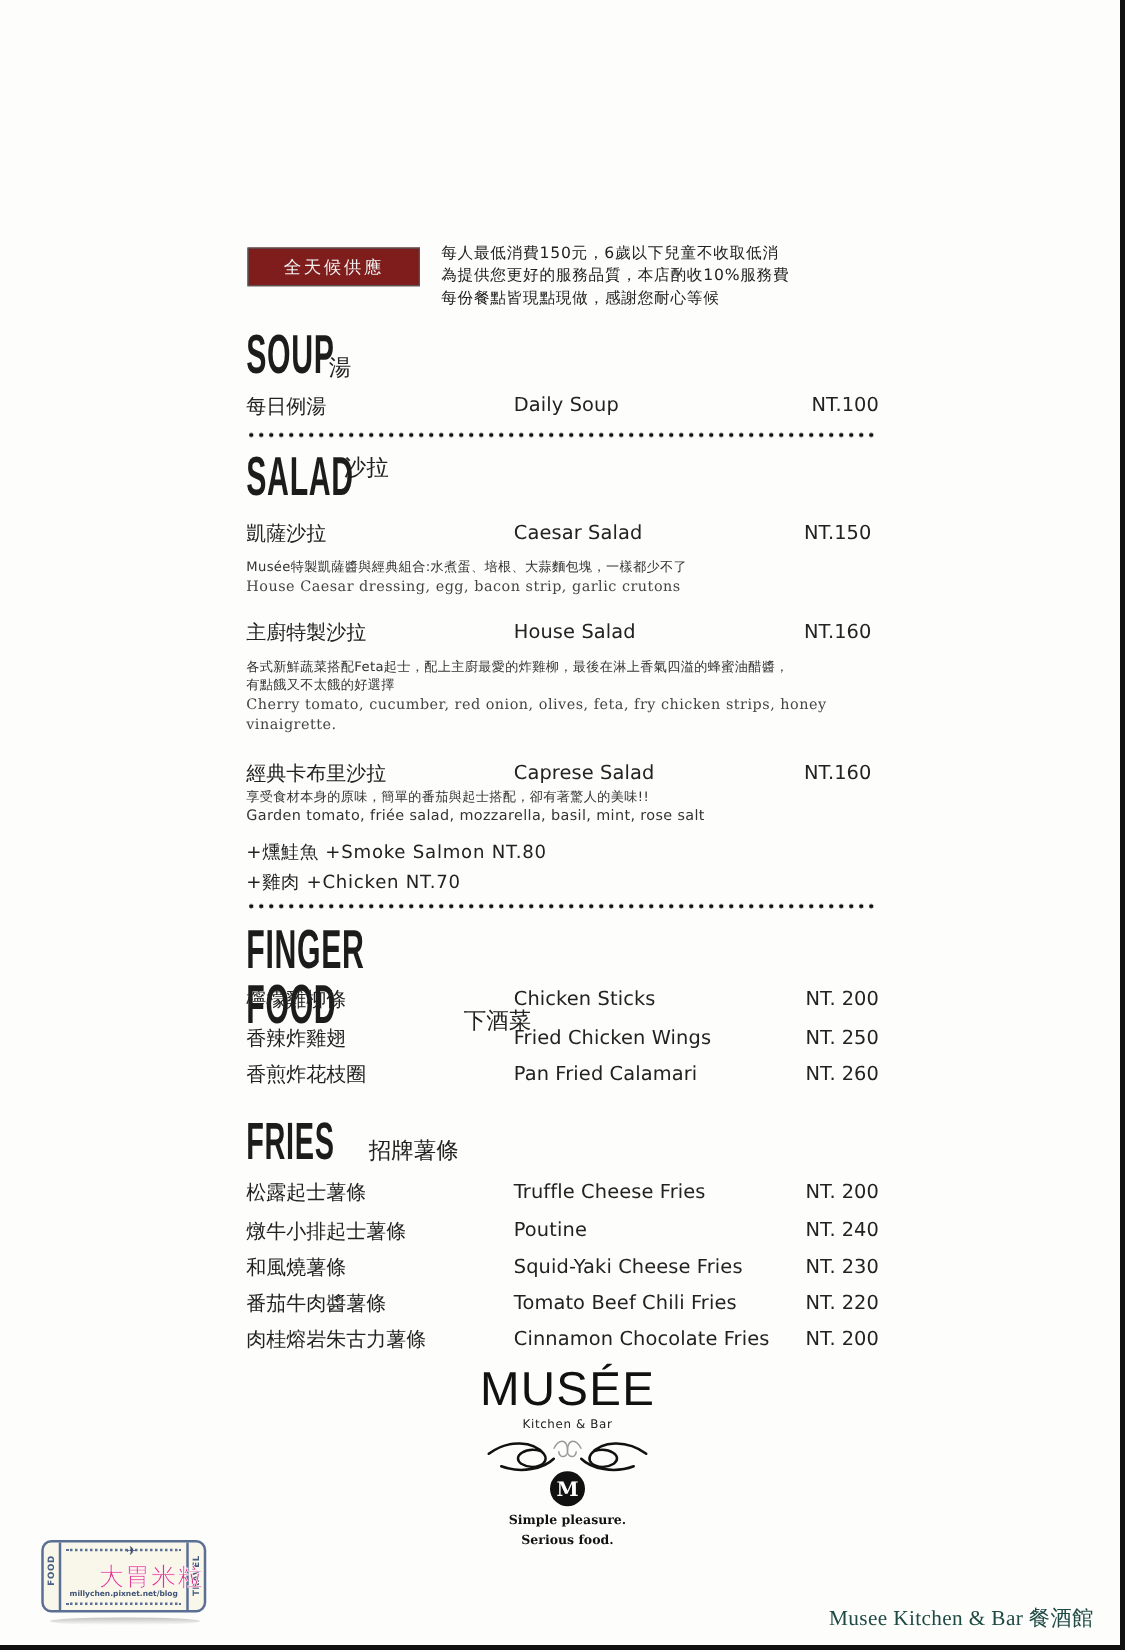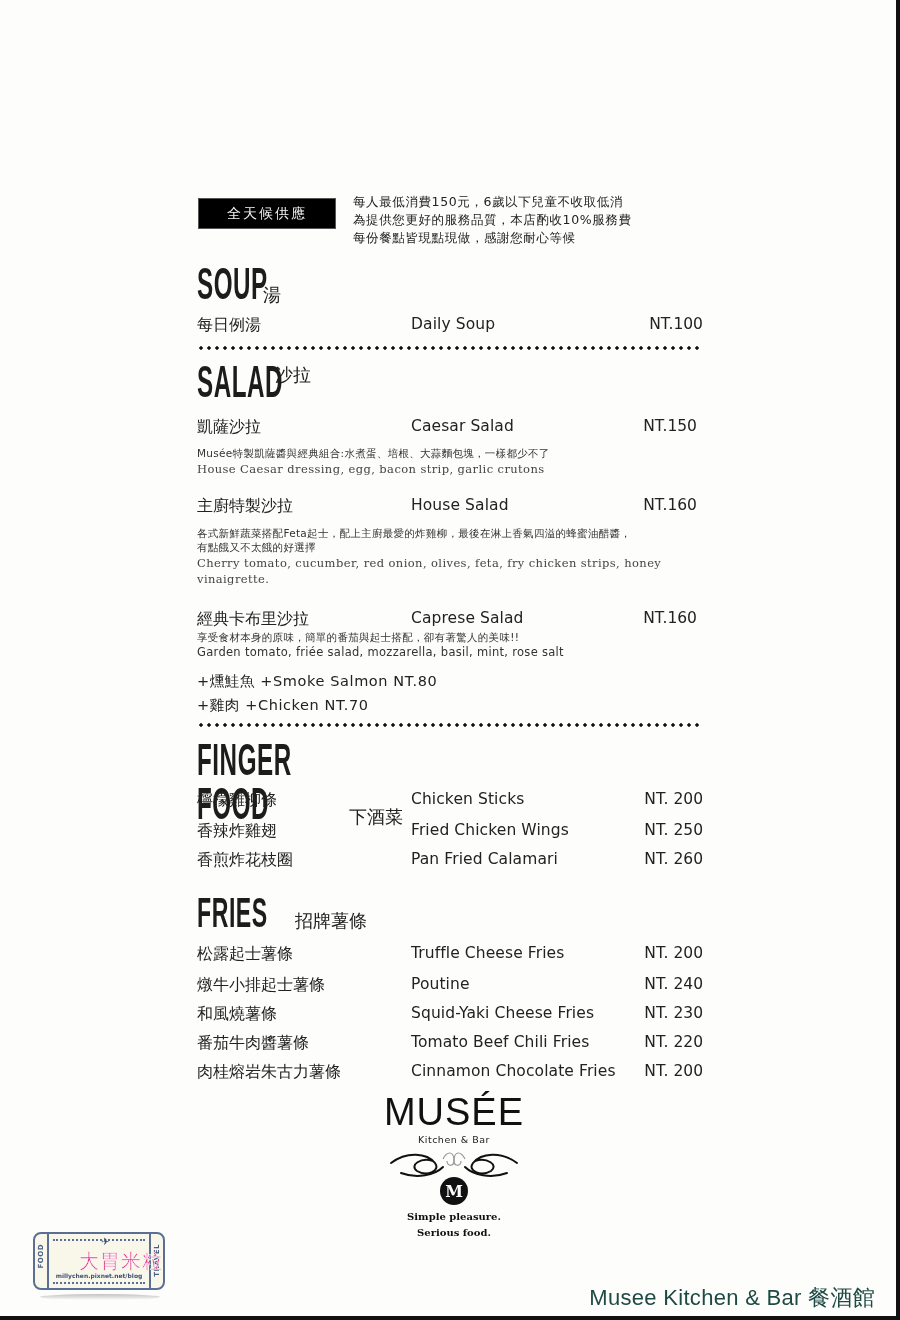--- a/index.html
+++ b/index.html
@@ -3,21 +3,21 @@
   <meta charset="utf-8">
   <style>
     * { margin: 0; padding: 0; box-sizing: border-box; }
     html, body { width: 900px; height: 1320px; background: #fdfdfb; overflow: hidden; }
     body { position: relative; font-family: "DejaVu Sans", sans-serif; color: #1a1a1a; }
 
     .frame-right { position: absolute; right: 0; top: 0; width: 4px; height: 1320px; background: #111; }
     .frame-bottom { position: absolute; left: 0; bottom: 0; width: 900px; height: 4px; background: #111; }
 
     
-    .service-badge { position: absolute; left: 198px; top: 198px; width: 138px; height: 31px; background: #000000; border: 1px solid #555;
+    .service-badge { position: absolute; left: 198px; top: 198px; width: 138px; height: 31px; background: #7f1d1d; border: 1px solid #555;
       color: #f2f2f2; font-size: 14px; letter-spacing: 2px; display: flex; align-items: center; justify-content: center; }
     .notice { position: absolute; left: 353px; top: 193px; font-size: 12.5px; line-height: 18px; color: #222; letter-spacing: 0.6px; }
     .notice div { white-space: nowrap; }
 
     
     .heading { position: absolute; display: flex; align-items: flex-end; }
     .heading-en { font-family: "Liberation Sans", sans-serif; font-weight: bold; color: #1c1c1c;
       transform: scaleX(0.55); transform-origin: left bottom; letter-spacing: 1px; line-height: 1; }
     .heading-zh { font-size: 18px; color: #222; line-height: 1; }
 
@@ -46,21 +46,21 @@
     
     .ticket { position: absolute; left: 33px; top: 1232px; width: 132px; height: 58px; background: #f9f7ea; border: 2px solid #5b6f94; border-radius: 8px; }
     .ticket-inner { position: absolute; left: 12px; right: 12px; top: 0; bottom: 0; border-left: 2px solid #5b6f94; border-right: 2px solid #5b6f94; }
     .ticket-side { position: absolute; top: 10px; font-size: 7px; font-weight: bold; color: #4a5f86; writing-mode: vertical-rl; transform: rotate(180deg); letter-spacing: 0.5px; }
     .ticket-title { position: absolute; left: 0; right: 0; top: 14px; text-align: right; font-size: 20px; font-weight: normal; color: #e0348a; letter-spacing: 1px; -webkit-text-stroke: 0.5px #fff; }
     .ticket-url { position: absolute; left: 0; right: 0; top: 38px; text-align: center; font-size: 6px; font-weight: bold; color: #3f5276; }
     .ticket-plane { position: absolute; left: 66px; top: 2px; font-size: 10px; color: #3f5276; }
     .ticket-dash { position: absolute; left: 6px; right: 6px; height: 2px; border-top: 2px dotted #5b6f94; }
     .ticket-shadow { position: absolute; left: 40px; top: 1294px; width: 120px; height: 6px; background: linear-gradient(to bottom, #999, transparent); border-radius: 50%; opacity: 0.6; }
 
-    .footer-brand { position: absolute; right: 25px; top: 1283px; font-family: Liberation Sans, sans-serif; font-size: 22px; color: #1f4a44; white-space: nowrap; letter-spacing: 0.3px; }
+    .footer-brand { position: absolute; right: 25px; top: 1283px; font-family: Liberation Serif, serif; font-size: 17px; color: #1f4a44; white-space: nowrap; letter-spacing: 0.3px; }
   </style>
 </head>
 <body>
 
 <div class="frame-right"></div>
 <div class="frame-bottom"></div>
 
 <div class="service-badge">全天候供應</div>
 <div class="notice">
   <div>每人最低消費150元，6歲以下兒童不收取低消</div>
@@ -110,21 +110,21 @@
 <div class="desc-zh" style="top:631px;">享受食材本身的原味，簡單的番茄與起士搭配，卻有著驚人的美味!!</div>
 <div class="desc-en-sans" style="top:645px;">Garden tomato, friée salad, mozzarella, basil, mint, rose salt</div>
 
 <div class="addon" style="top:696px;">+雞肉  +Chicken  NT.70</div>
 <div class="addon" style="top:672px;">+燻鮭魚 +Smoke Salmon  NT.80</div>
 
 <div class="dots" style="top:723px;"></div>
 
 <div class="heading" style="left:197px; top:738px;">
   <span class="heading-en" style="font-size:44px; width:150px;">FINGER FOOD</span>
-  <span class="heading-zh" style="margin-left:2px; margin-bottom:0px;">下酒菜</span>
+  <span class="heading-zh" style="margin-left:24px; margin-bottom:0px;">下酒菜</span>
 </div>
 <div class="row" style="top:790px;">
   <span class="zh">檸檬雞柳條</span>
   <span class="en">Chicken Sticks</span>
   <span class="price">NT. 200</span>
 </div>
 <div class="row" style="top:821px;">
   <span class="zh">香辣炸雞翅</span>
   <span class="en">Fried Chicken Wings</span>
   <span class="price">NT. 250</span>

